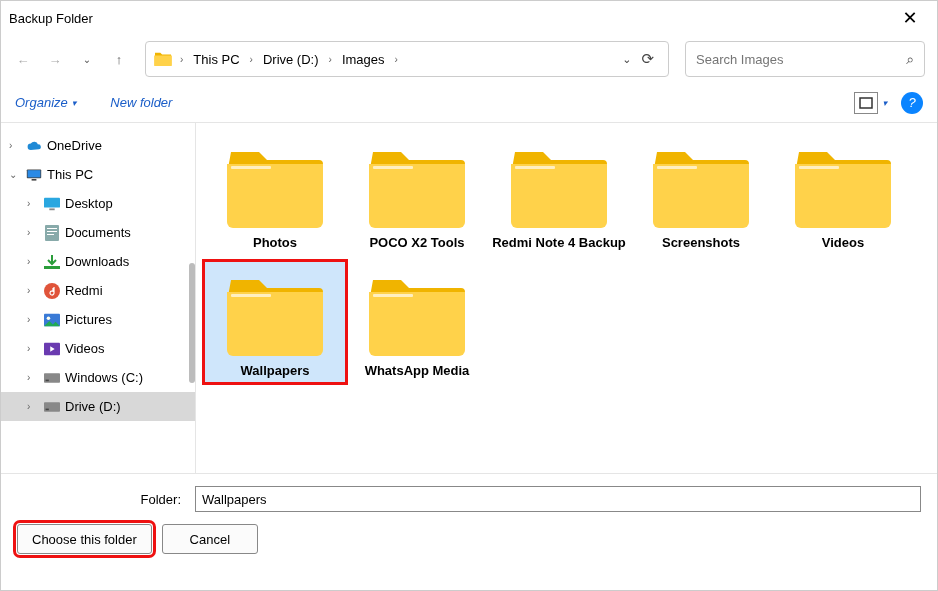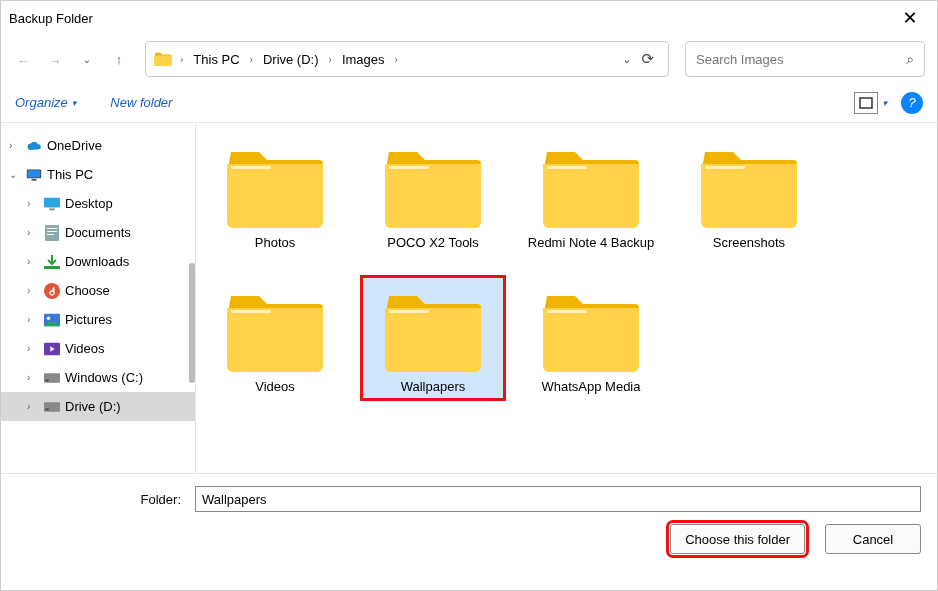--- a/index.html
+++ b/index.html
@@ -38,32 +38,32 @@
   .sidebar .scrollind { position:absolute; right:0; top:140px; width:6px; height:120px; background:#bcbcbc; border-radius:3px; }
   .tree-item { display:flex; align-items:center; height:29px; padding-left:8px; gap:4px; cursor:pointer; }
   .tree-item.indent1 { padding-left:26px; }
   .tree-item.selected { background:#d8d8d8; }
   .tree-item .chev { width:12px; font-size:10px; color:#666; }
   .tree-item .ticon { width:18px; height:18px; display:flex; align-items:center; justify-content:center; font-size:14px; }
   .tree-item .ticon svg { width:16px; height:16px; }
   .tree-item .tlabel { font-size:13px; }
 
   .content { flex:1; padding:10px 8px; overflow:auto; }
-  .folders { display:flex; flex-wrap:wrap; gap:16px; }
+  .folders { display:flex; flex-wrap:wrap; gap:0;font-weight:bold; }
   .folder-item { width:142px; display:flex; flex-direction:column; align-items:center; padding:6px 2px 4px; margin-bottom:6px; cursor:pointer; text-align:center; }
   .folder-item.selected { background:#cfe6fb; outline:3px solid #e11; outline-offset:-1px; }
   .folder-item .ficon { width:100px; height:92px; display:flex; align-items:center; justify-content:center; }
   .folder-item .flabel { font-size:13px; margin-top:4px; line-height:1.2; min-height:16px; }
 
   
   .bottombar { border-top:1px solid #e5e5e5; padding:12px 16px 10px; }
   .inputrow { display:flex; align-items:center; gap:8px; margin-bottom:12px; }
   .inputrow label { width:170px; text-align:right; font-size:13px; padding-right:6px; }
   .inputrow input { flex:1; height:26px; border:1px solid #888; padding:0 6px; font-size:13px; outline:none; }
-  .btnrow { display:flex; justify-content:flex-end; gap:20px; }
+  .btnrow { display:flex; gap:10px; }
   .btn { height:30px; min-width:96px; padding:0 14px; border:1px solid #888; background:#fbfbfb; font-size:13px; cursor:pointer; border-radius:3px; }
   .btn.primary-outline { outline:3px solid #e11; outline-offset:1px; }
 
   
   .fold-svg .back { fill:#f0b400; }
   .fold-svg .front { fill:#ffd24a; }
   .fold-svg .shine { fill:#fff; opacity:.65; }
 
   .cloud { fill:#1f8ad6; }
   .monitor-screen { fill:#2a8ae6; }
@@ -198,21 +198,21 @@
         <span class="tlabel">Downloads</span>
       </div>
       <div class="tree-item indent1">
         <span class="chev">›</span>
         <span class="ticon">
           <svg viewBox="0 0 16 16" width="15" height="15">
             <circle cx="8" cy="8" r="8" fill="#e0543a"></circle>
             <path d="M10 4v6a2 2 0 1 1-1-1.7V5" stroke="#fff" stroke-width="1.2" fill="none"></path>
           </svg>
         </span>
-        <span class="tlabel">Choose</span>
+        <span class="tlabel">Redmi</span>
       </div>
       <div class="tree-item indent1">
         <span class="chev">›</span>
         <span class="ticon">
           <svg viewBox="0 0 18 14" width="17" height="14">
             <rect width="18" height="14" rx="1" fill="#3a7ad6"></rect>
             <circle cx="5" cy="5" r="2" fill="#ffe"></circle>
             <path d="M0 14l6-6 4 4 3-3 5 5z" fill="#2a5"></path>
           </svg>
         </span>

